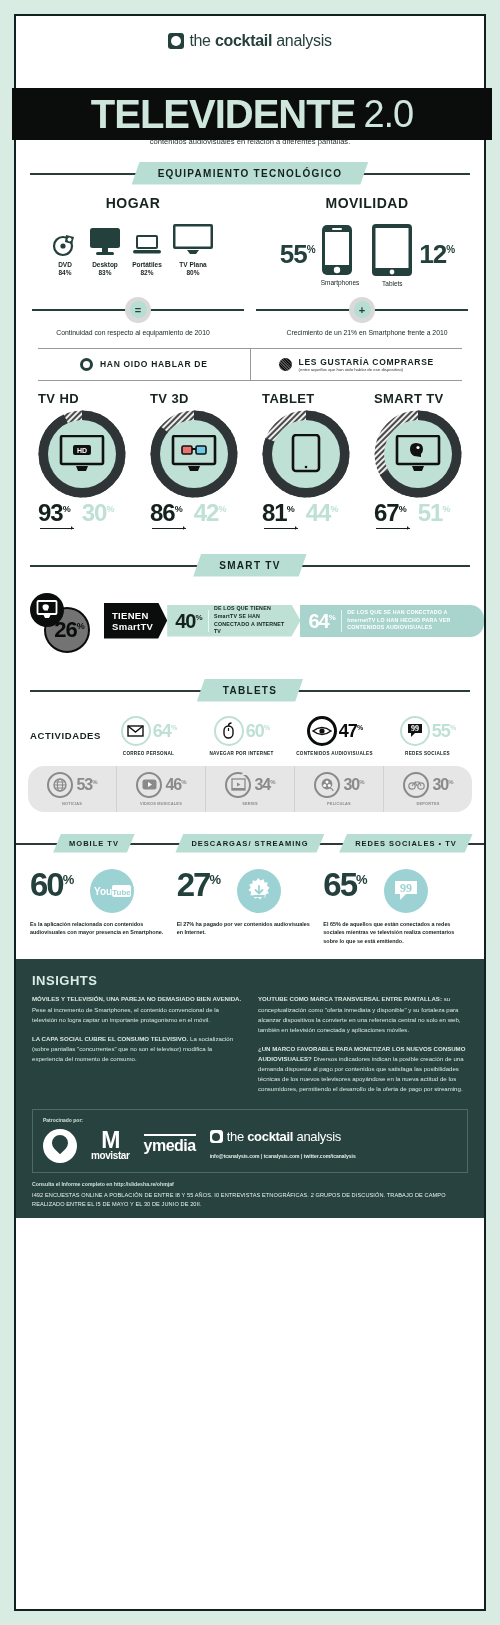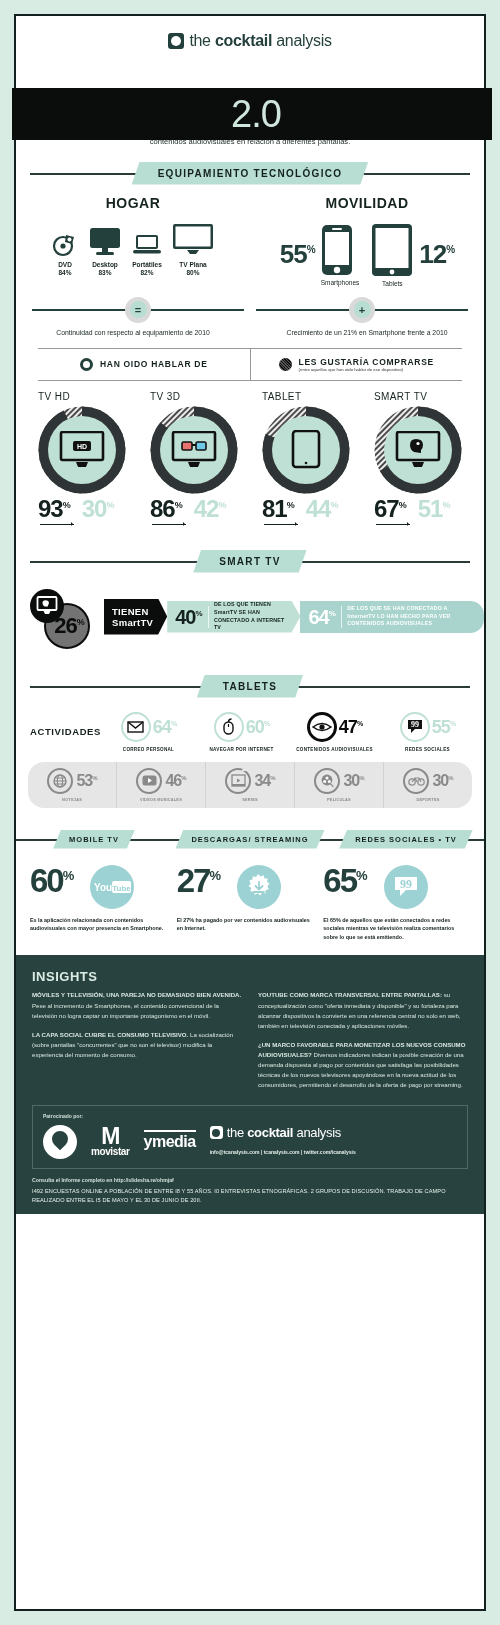--- a/index.html
+++ b/index.html
@@ -65,21 +65,21 @@
   .legend > div:first-child { border-right:1px solid #999;text-align:center; }
   .ring { width:13px; height:13px; border-radius:50%; border:3.5px solid #24403c; }
   .dotted { width:13px; height:13px; border-radius:50%; background:#111;
             background-image:repeating-linear-gradient(45deg,#111 0 1px,#555 1px 2px);}
   .leg-t { font-size:8.5px; font-weight:bold; letter-spacing:0.7px; color:#14211f;}
   .leg-s { font-size:4.3px; color:#333; display:block; font-weight:normal; letter-spacing:0;}
 
   
   .donuts { display:flex; justify-content:space-between; padding:10px 16px 0 16px; }
   .dn { width:100px; text-align:left; }
-  .dn-title { font-size:10px; font-weight:normal; color:#16241f; margin:0 0 3px 6px; letter-spacing:0.4px;}
+  .dn-title { font-size:13px; font-weight:bold; color:#16241f; margin:0 0 3px 6px; letter-spacing:0.4px;}
   .dn-circle { position:relative; width:90px; height:90px; margin:0 auto; }
   .dn-core { position:absolute; left:11px; top:11px; width:68px; height:68px; border-radius:50%;
              background:#bfe0d5; display:flex; align-items:center; justify-content:center;}
   .dn-nums { display:flex; align-items:flex-start; gap:12px; margin:2px 0 0 6px; }
   .n-dark { font-size:24px; font-weight:bold; color:#14211f; line-height:1;
             font-family:"Liberation Sans Narrow","Liberation Sans",sans-serif; letter-spacing:-1px;}
   .n-light { font-size:24px; font-weight:bold; color:#bfe0d5; line-height:1;
              font-family:"Liberation Sans Narrow","Liberation Sans",sans-serif; letter-spacing:-1px;}
   .n-dark sup,.n-light sup { font-size:9px; }
   .arrows { display:flex; gap:0; margin:1px 0 0 6px; }
@@ -188,20 +188,21 @@
 <body>
 
 <div class="page">
 
   <div class="logo-row">
     <span class="logo-mark"></span>
     <span class="logo-txt"><span>the </span><b>cocktail</b><span> analysis</span></span>
   </div>
 
   <div class="title-band">
+    <span class="t1">TELEVIDENTE</span>
     <span class="t2">2.0</span>
   </div>
 
   <div class="intro">5º oleada de los resultados de Televidente 2.0, estudio en el que se analiza la evolución en el consumo de contenidos audiovisuales en relación a diferentes pantallas.</div>
 
   <div style="margin-top:14px;" class="band-row">
     <div class="ribbon">EQUIPAMIENTO TECNOLÓGICO</div>
   </div>
 
   <div class="eq">

